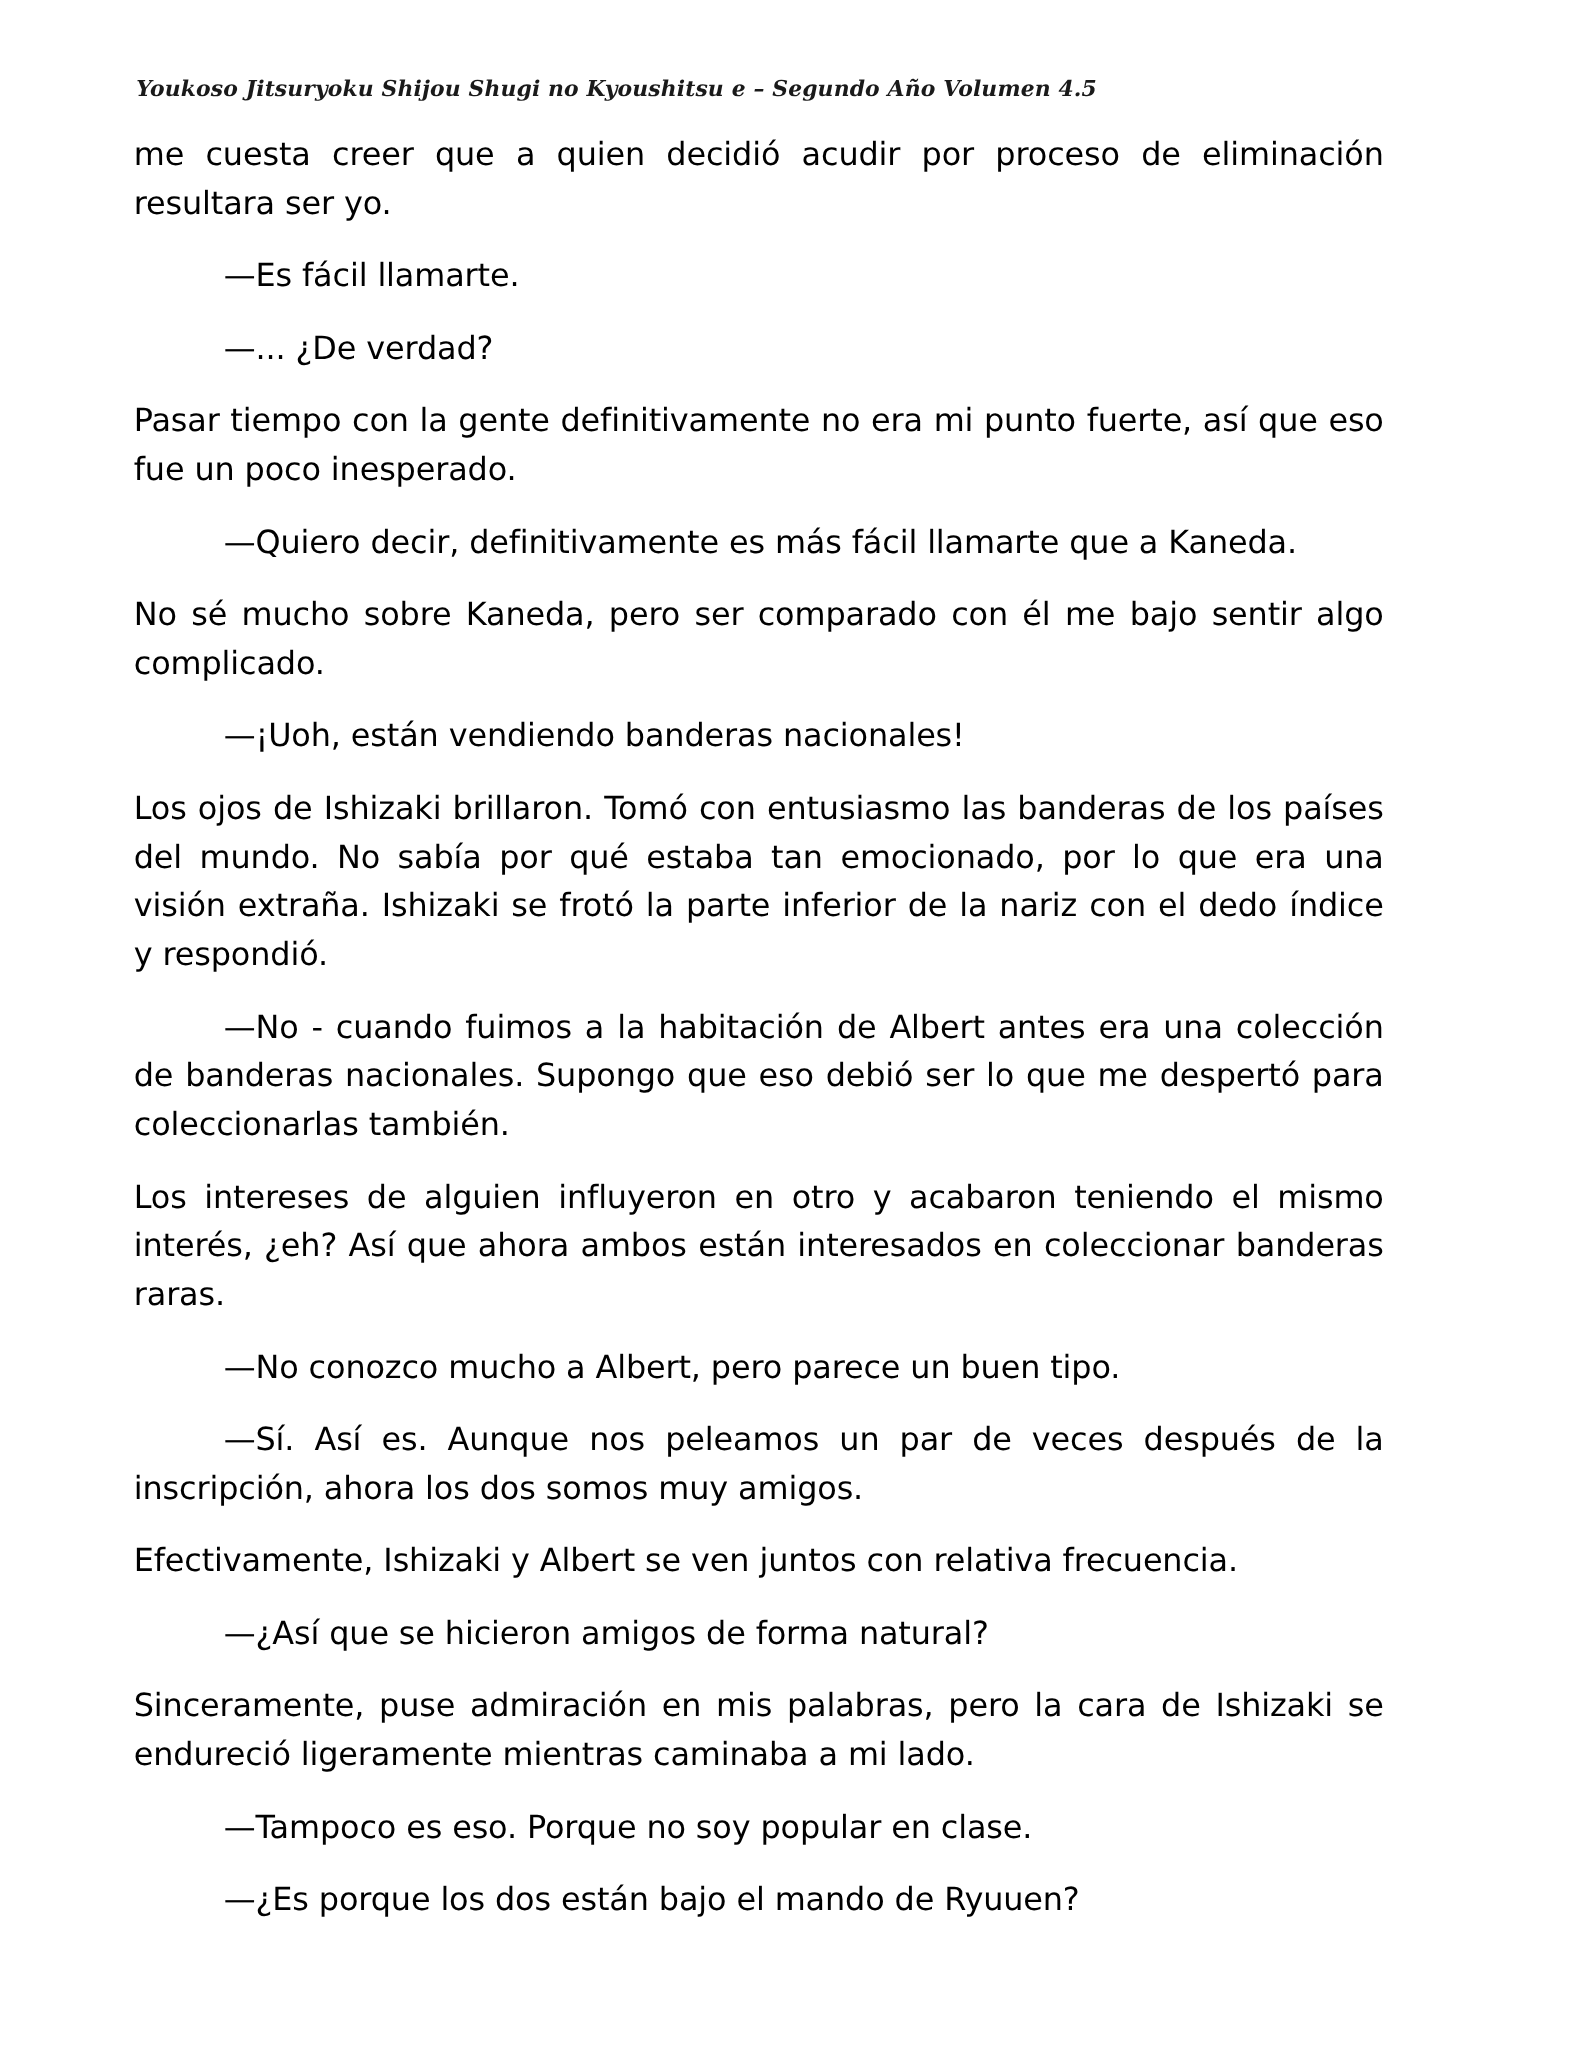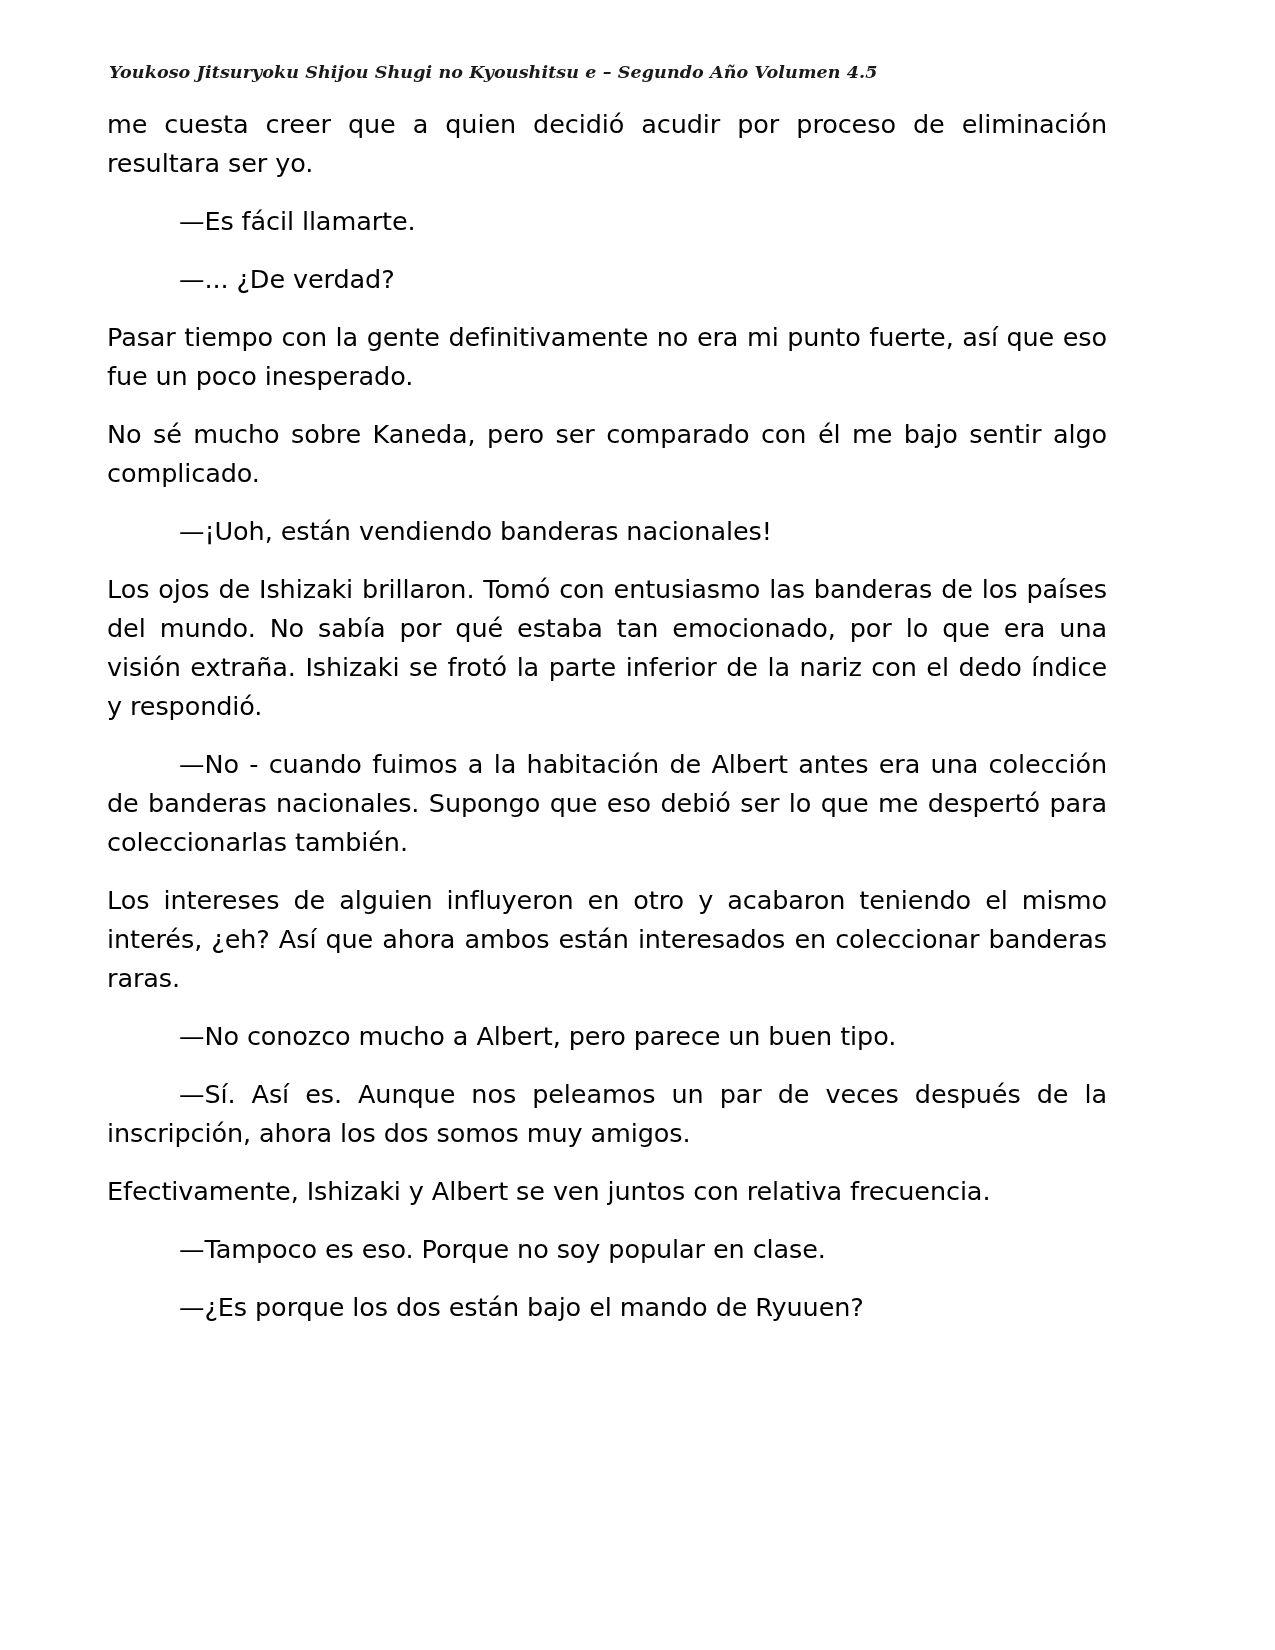--- a/index.html
+++ b/index.html
@@ -99,27 +99,30 @@
 <div class="page">
 
   <div class="content">
     <div class="header-title">Youkoso Jitsuryoku Shijou Shugi no Kyoushitsu e – Segundo Año Volumen 4.5</div>
 
     <div class="body-text">
       <p class="para">me cuesta creer que a quien decidió acudir por proceso de eliminación resultara ser yo.</p>
       <p class="para indent">—Es fácil llamarte.</p>
       <p class="para indent">—... ¿De verdad?</p>
       <p class="para">Pasar tiempo con la gente definitivamente no era mi punto fuerte, así que eso fue un poco inesperado.</p>
+      <p class="para indent">—Quiero decir, definitivamente es más fácil llamarte que a Kaneda.</p>
       <p class="para">No sé mucho sobre Kaneda, pero ser comparado con él me bajo sentir algo complicado.</p>
       <p class="para indent">—¡Uoh, están vendiendo banderas nacionales!</p>
       <p class="para">Los ojos de Ishizaki brillaron. Tomó con entusiasmo las banderas de los países del mundo. No sabía por qué estaba tan emocionado, por lo que era una visión extraña. Ishizaki se frotó la parte inferior de la nariz con el dedo índice y respondió.</p>
       <p class="para indent">—No - cuando fuimos a la habitación de Albert antes era una colección de banderas nacionales. Supongo que eso debió ser lo que me despertó para coleccionarlas también.</p>
       <p class="para">Los intereses de alguien influyeron en otro y acabaron teniendo el mismo interés, ¿eh? Así que ahora ambos están interesados en coleccionar banderas raras.</p>
       <p class="para indent">—No conozco mucho a Albert, pero parece un buen tipo.</p>
       <p class="para indent">—Sí. Así es. Aunque nos peleamos un par de veces después de la inscripción, ahora los dos somos muy amigos.</p>
       <p class="para">Efectivamente, Ishizaki y Albert se ven juntos con relativa frecuencia.</p>
+      <p class="para indent">—¿Así que se hicieron amigos de forma natural?</p>
+      <p class="para">Sinceramente, puse admiración en mis palabras, pero la cara de Ishizaki se endureció ligeramente mientras caminaba a mi lado.</p>
       <p class="para indent">—Tampoco es eso. Porque no soy popular en clase.</p>
       <p class="para indent">—¿Es porque los dos están bajo el mando de Ryuuen?</p>
     </div>
   </div>
 
 
 </div>
 
 </body></html>

